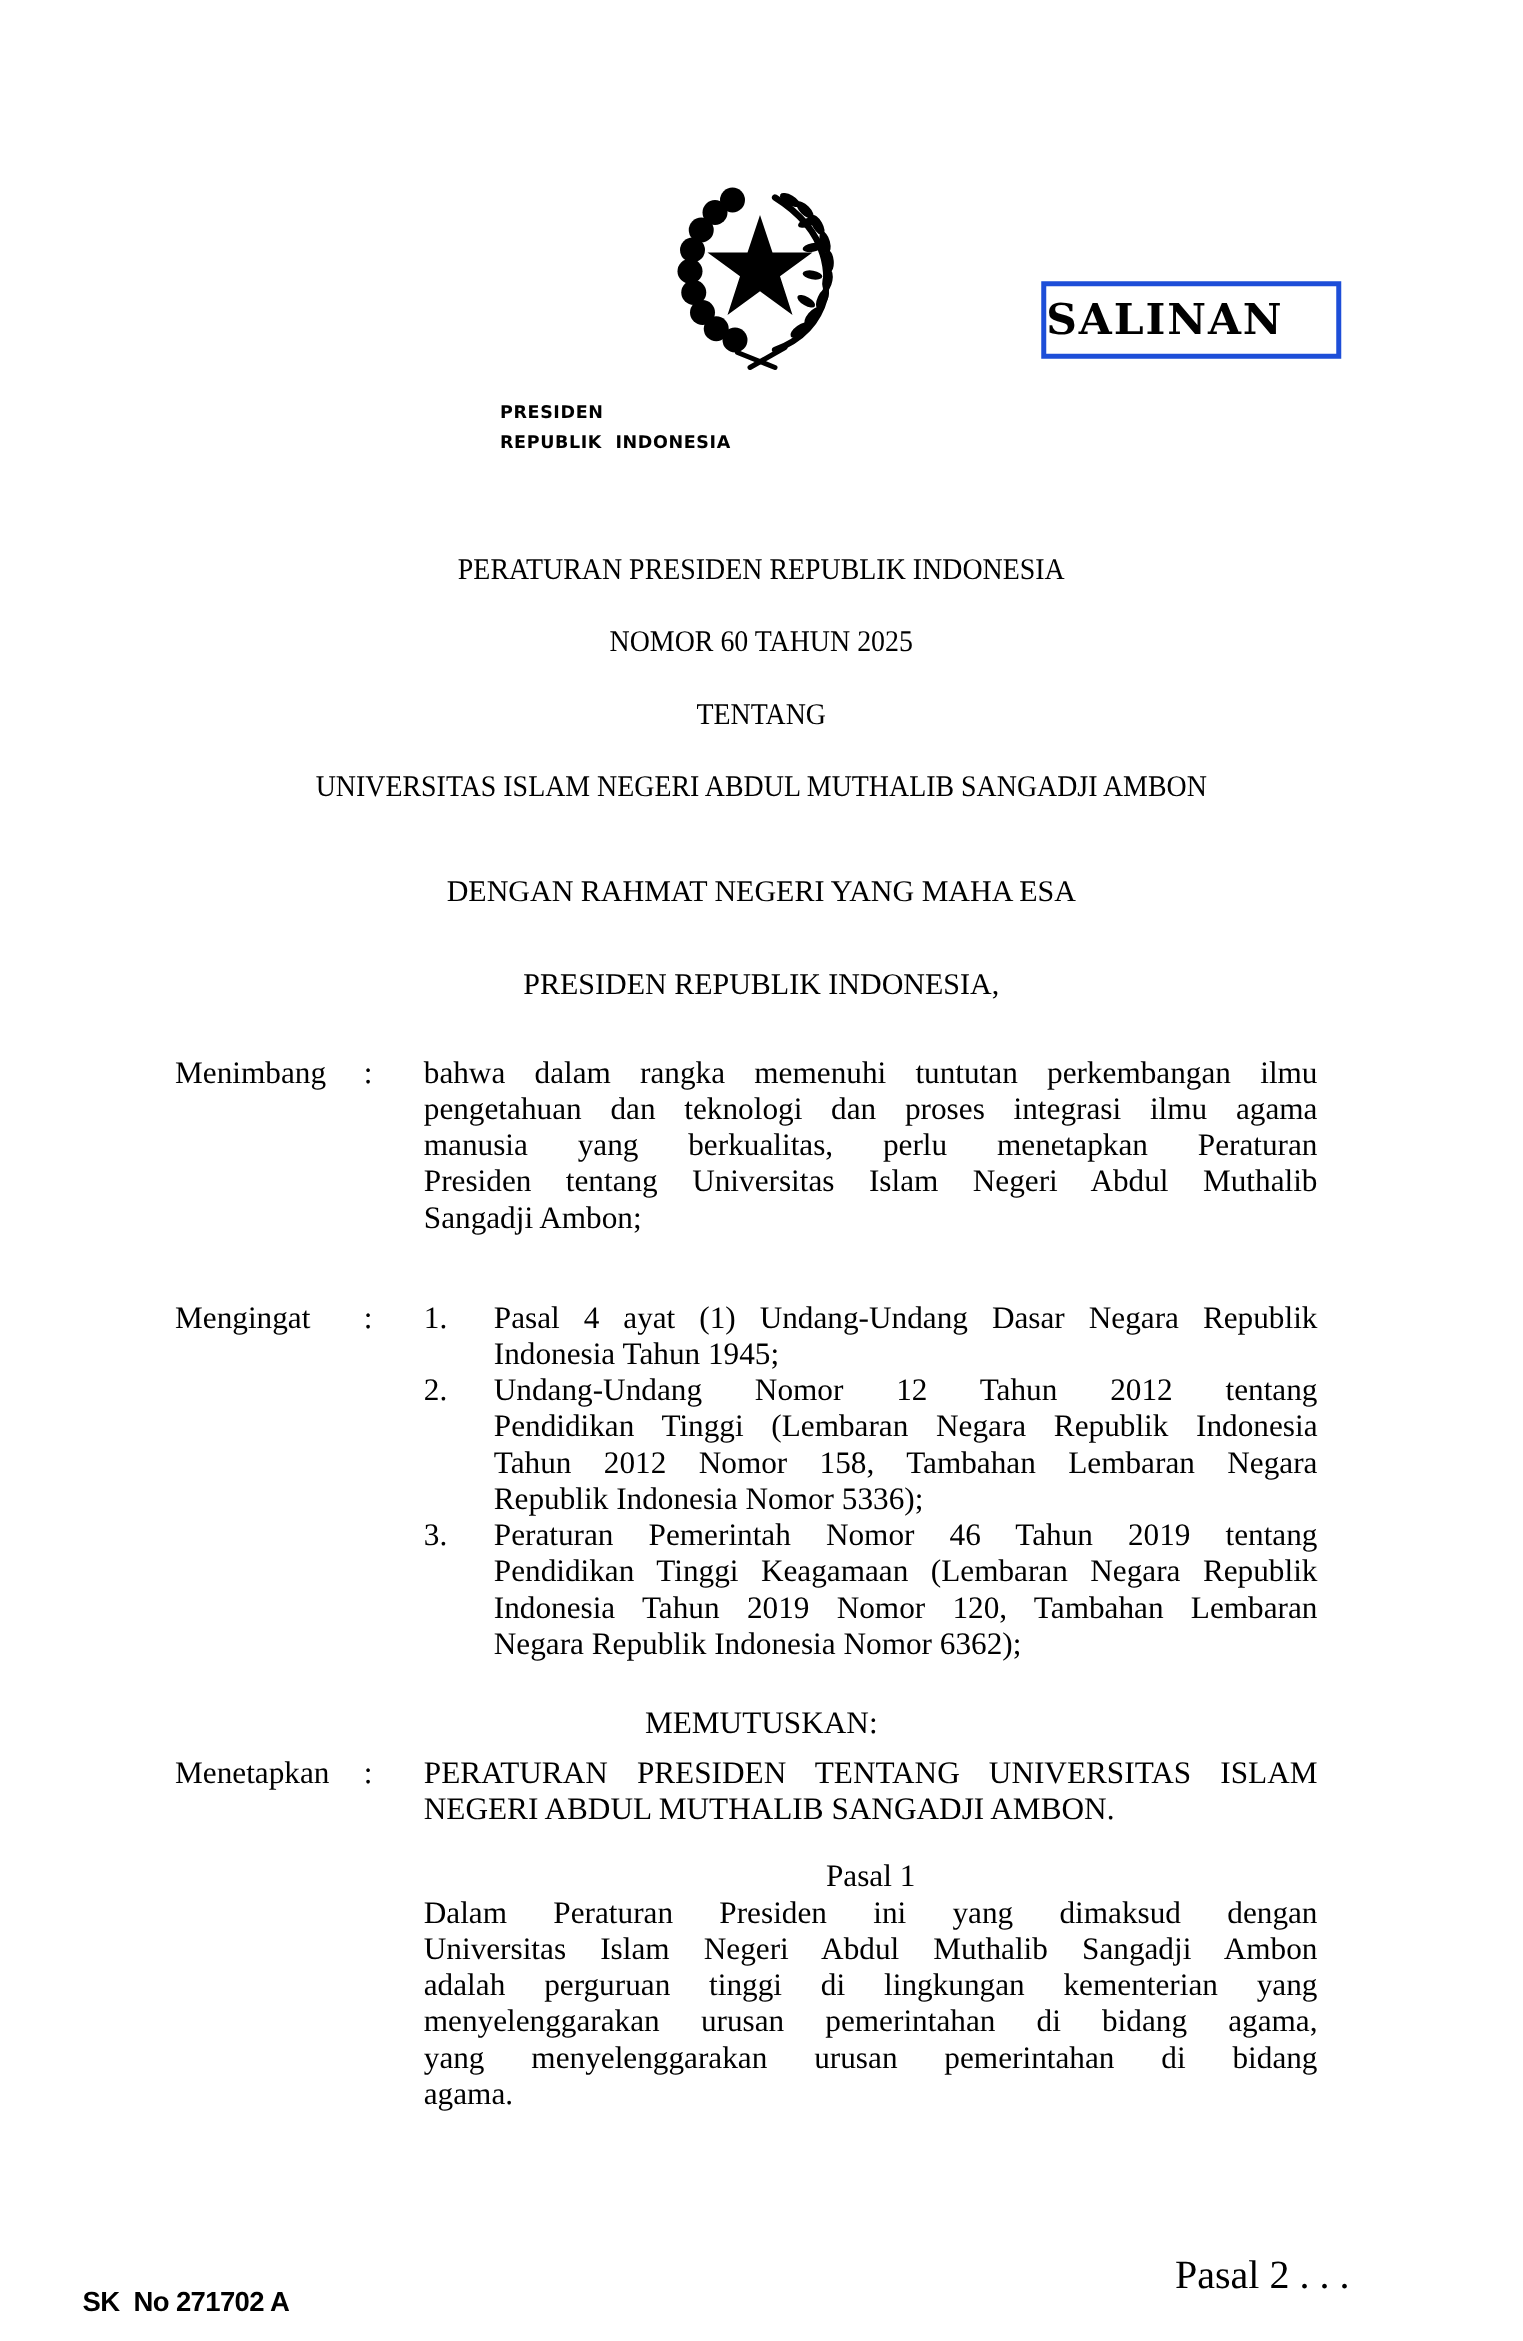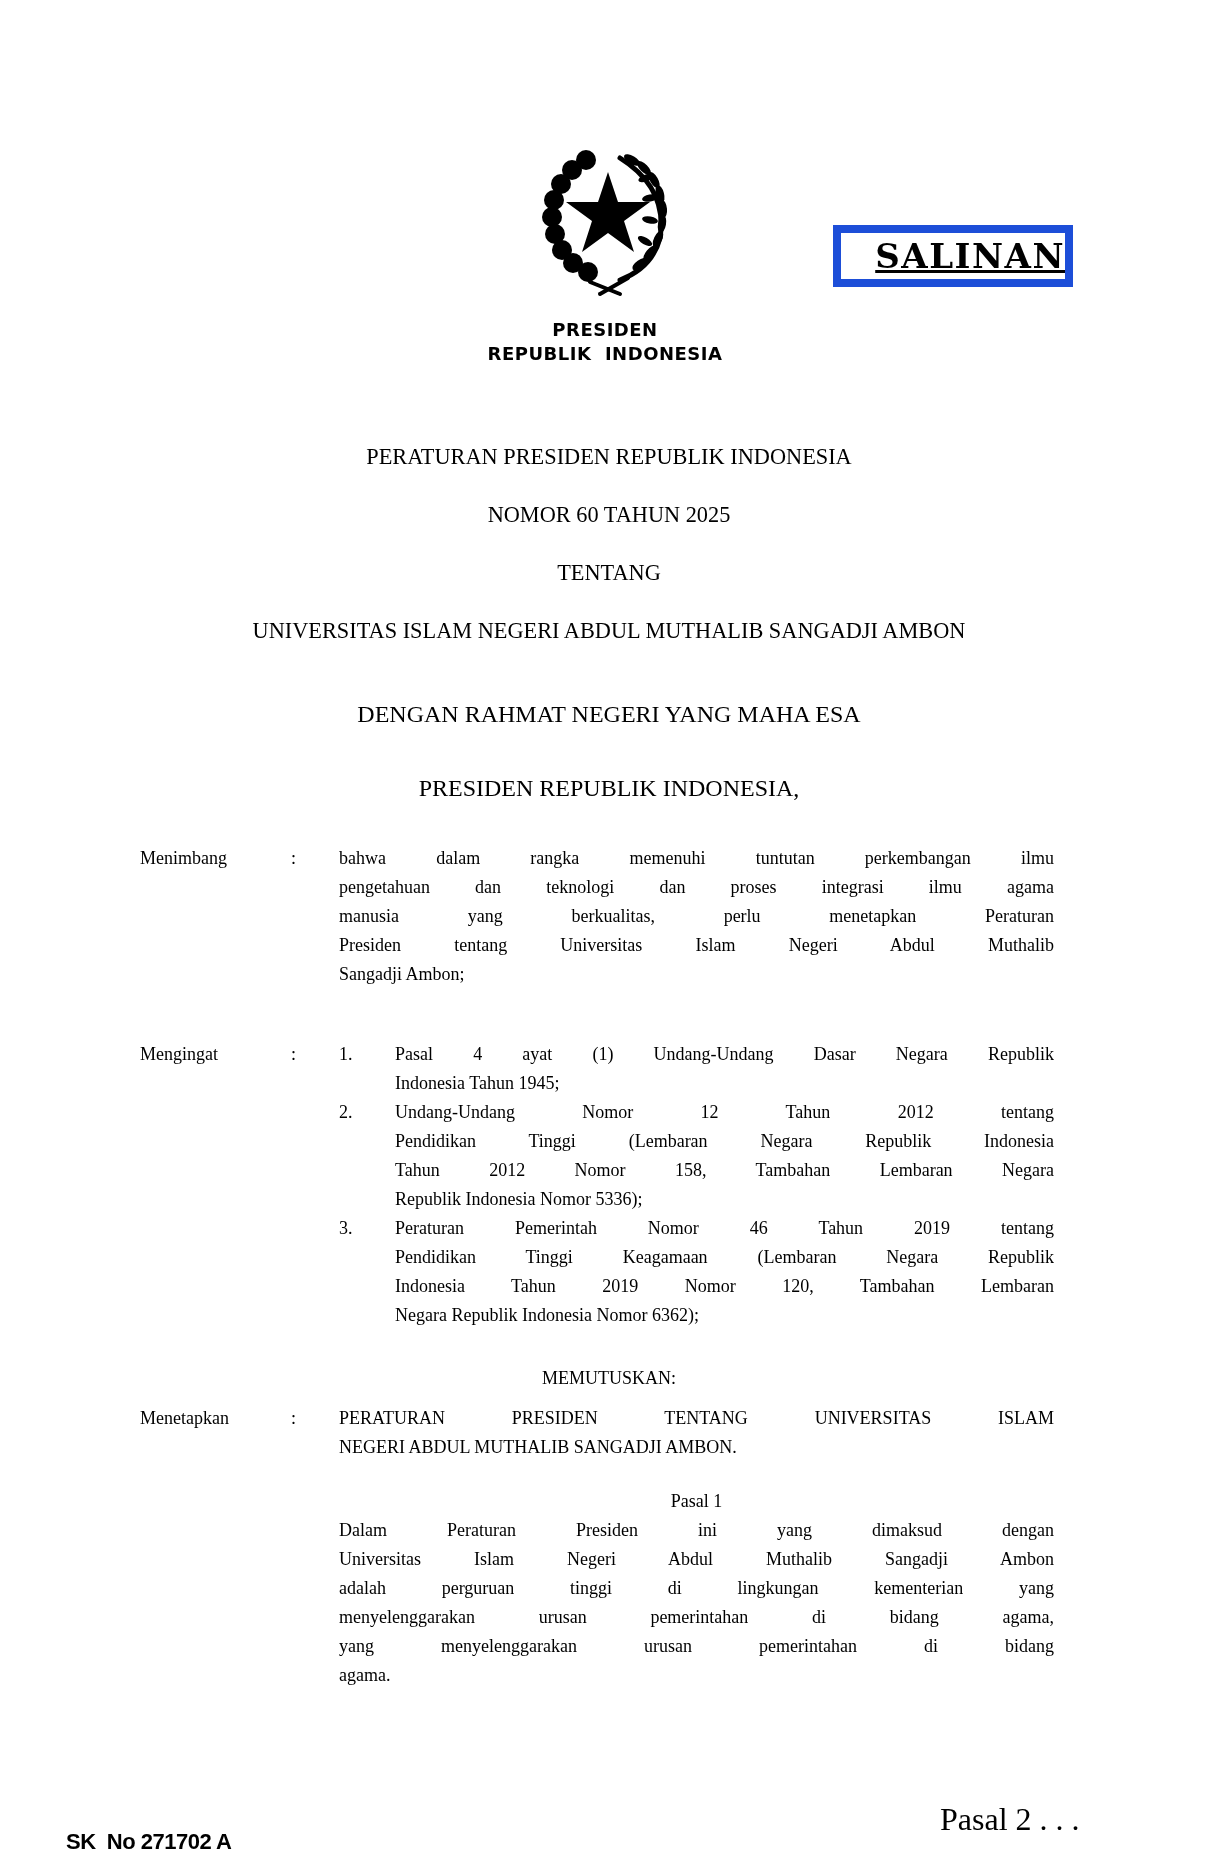--- a/index.html
+++ b/index.html
@@ -22,59 +22,58 @@
       left: 528px;
       top: 138px;
       width: 160px;
       height: 160px;
     }
     .emblem-caption {
       left: 400px;
       width: 410px;
       font-family: "DejaVu Sans", "Liberation Sans", sans-serif;
       font-weight: bold;
-      font-size: 18px;
+      font-size: 14px;
       line-height: 20px;
       letter-spacing: 0.5px;
-      text-align: center;
+      text-align: left;
     }
 
     
     .salinan {
       left: 833px;
       top: 225px;
       width: 240px;
       height: 62px;
-      border: 8px solid #1d4ed8;
+      border: 4px solid #1d4ed8;
       box-sizing: border-box;
       display: flex;
       align-items: center;
-      justify-content: flex-end;
+      justify-content: flex-start;
       font-family: "DejaVu Serif", "Liberation Serif", serif;
       font-weight: bold;
       font-size: 34px;
       letter-spacing: 1.5px;
-      text-decoration: underline;
     }
 
     
     .title {
       left: 0;
       width: 1218px;
       text-align: center;
       font-size: 24px;
       line-height: 28px;
       font-family: "Liberation Serif", "DejaVu Serif", serif;
       transform: scaleX(0.93);
       transform-origin: center;
     }
 
     
     .body-text {
-      font-size: 18px;
+      font-size: 25px;
       line-height: 29px;
       font-family: "Liberation Serif", "DejaVu Serif", serif;
     }
     .label {
       left: 140px;
       width: 150px;
     }
     .colon {
       left: 291px;
       width: 14px;

